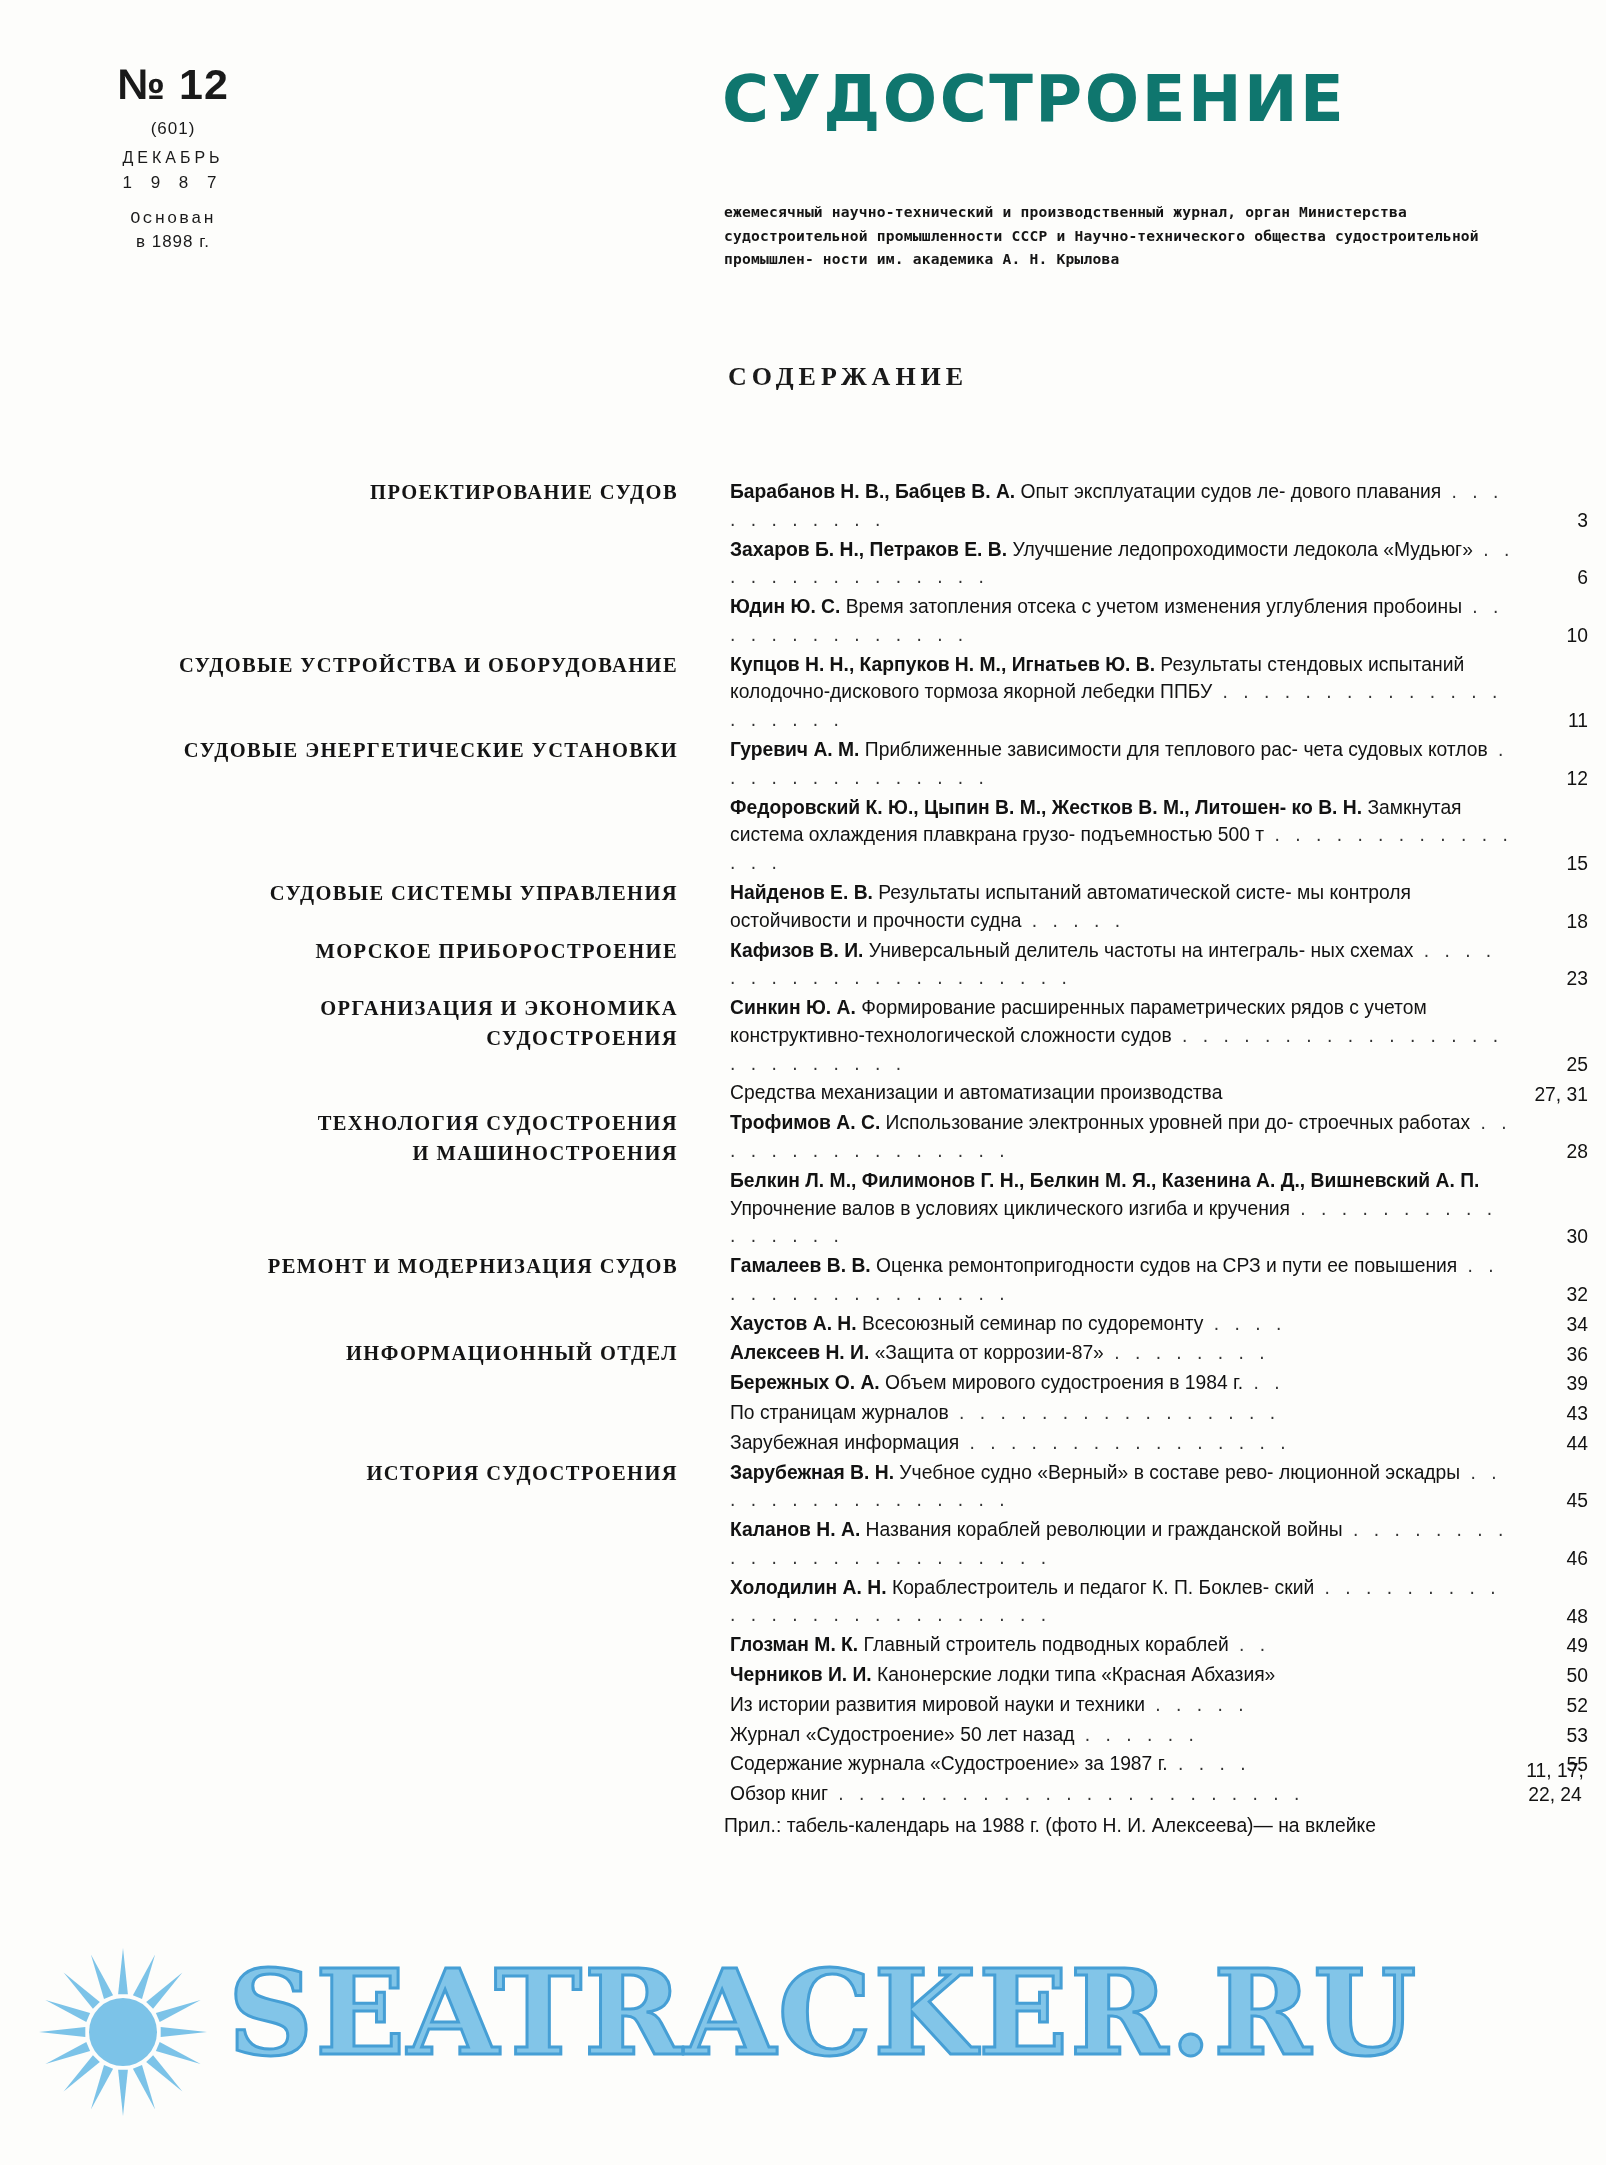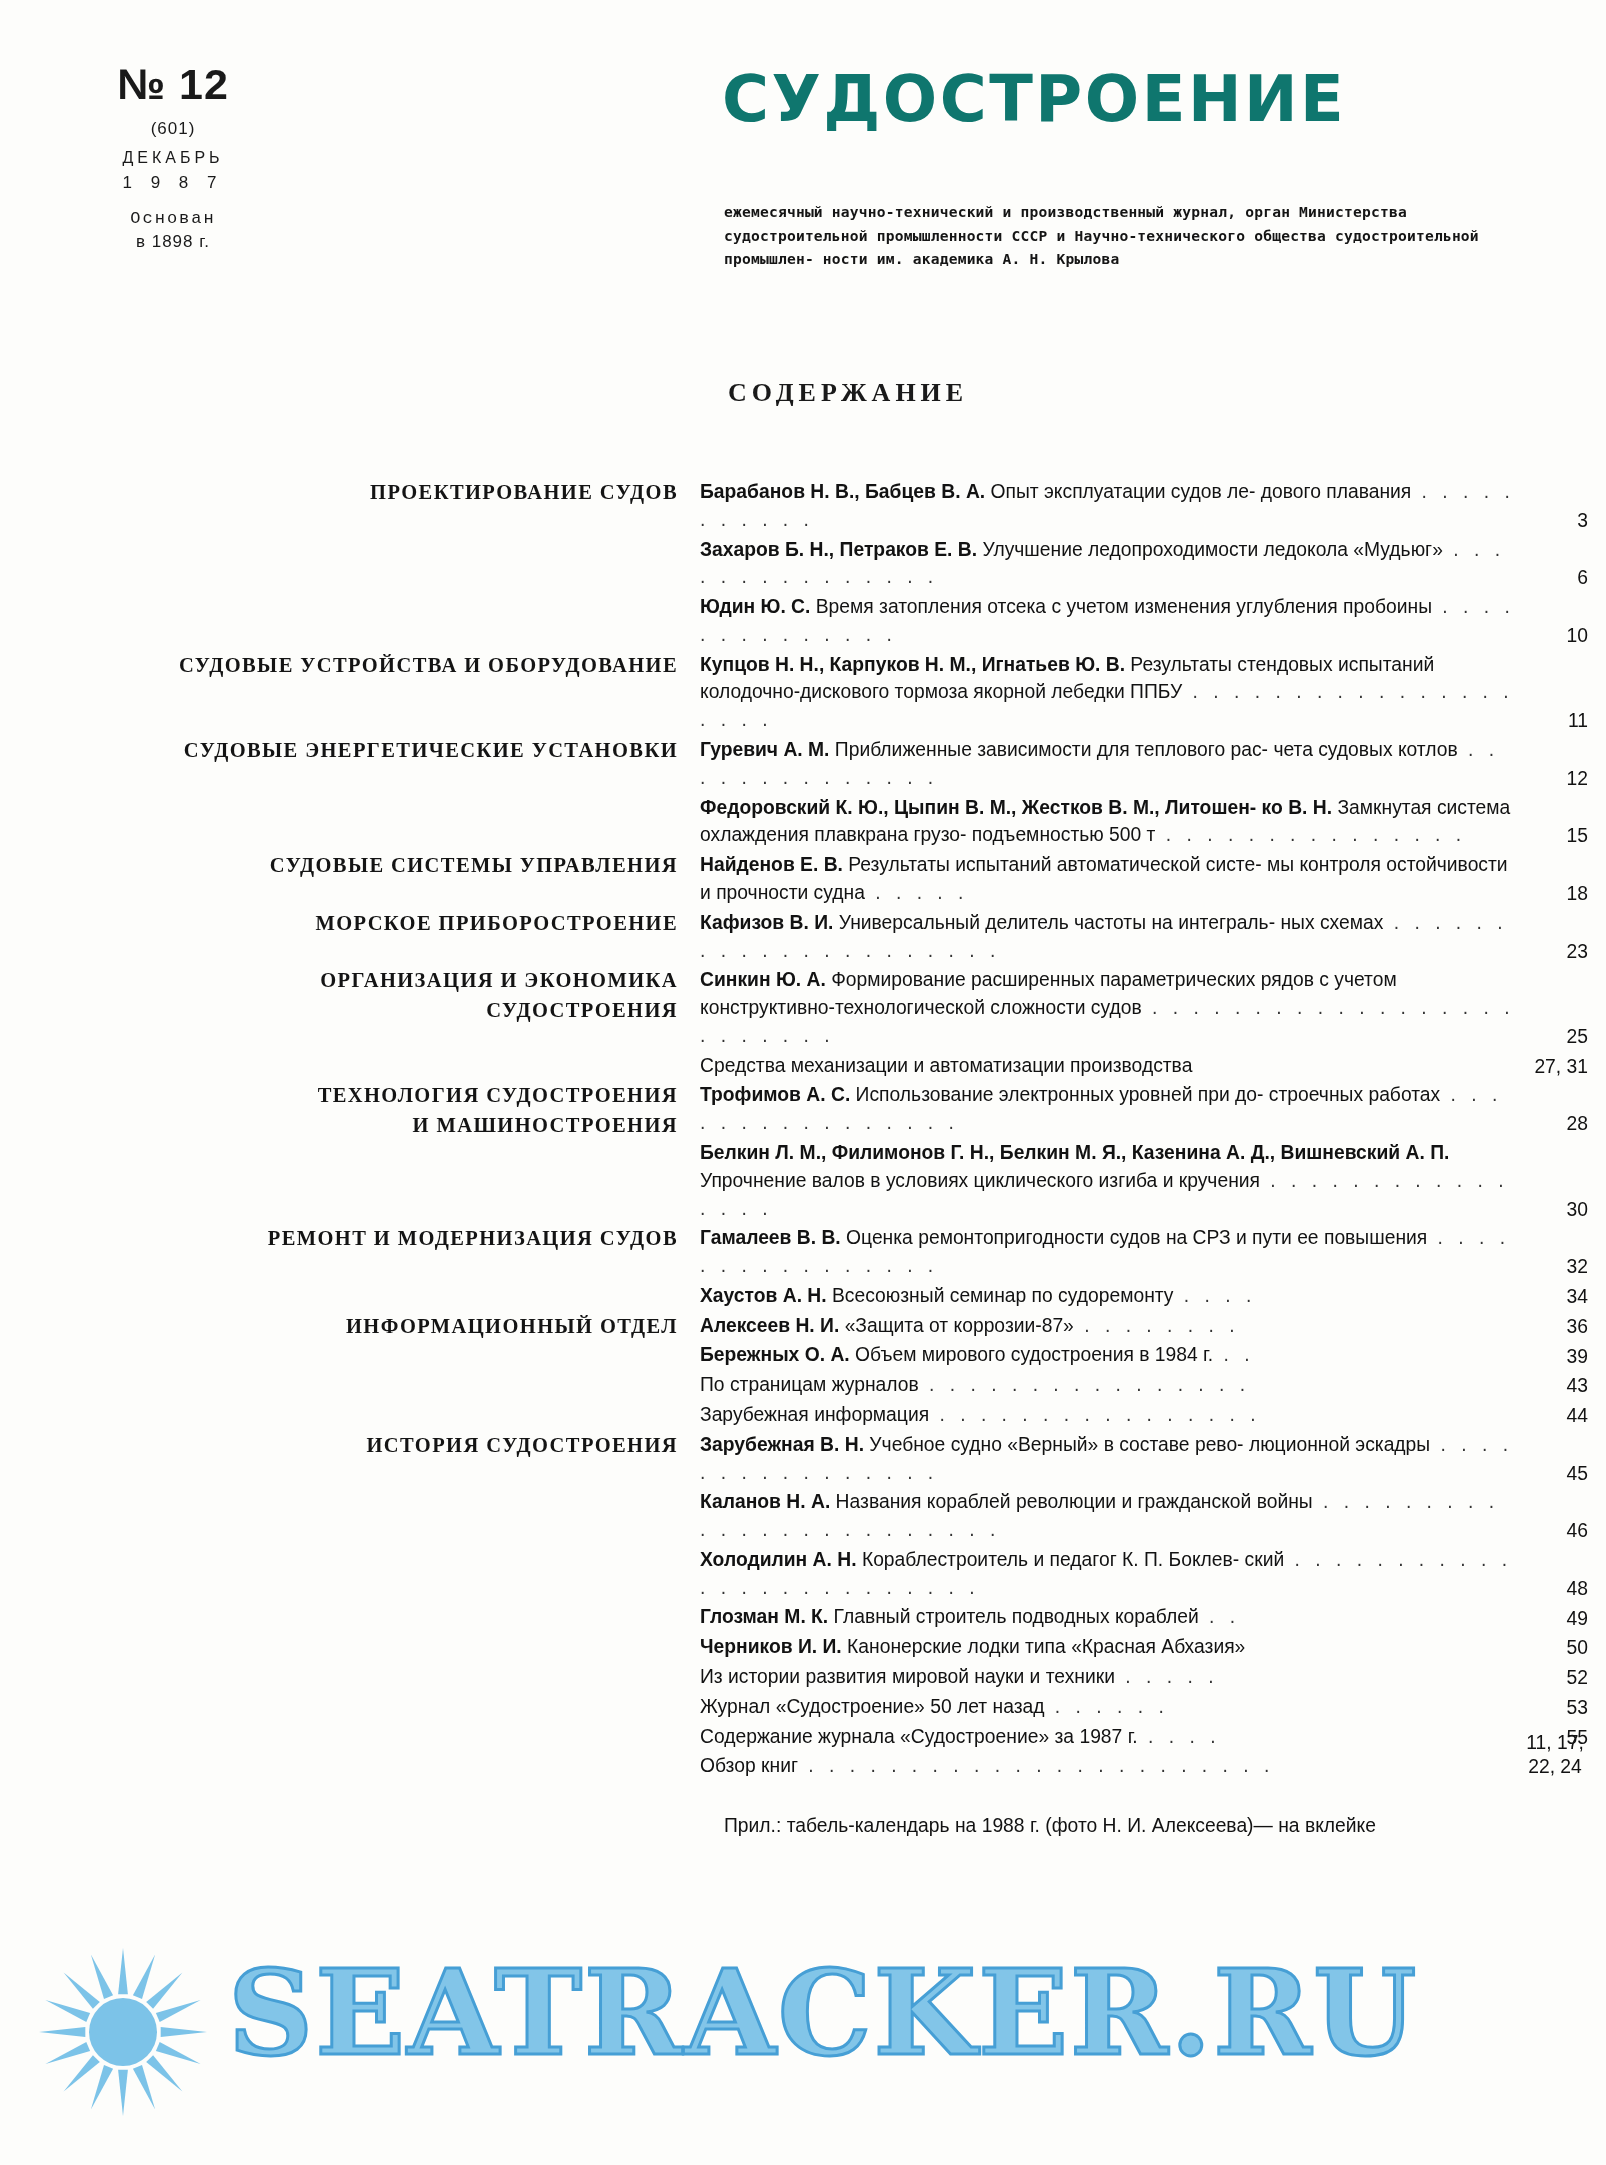--- a/index.html
+++ b/index.html
@@ -88,34 +88,34 @@
   }
 
   .contents-heading {
     position: absolute;
     left: 728px;
     top: 362px;
     font-size: 26px;
     font-weight: bold;
     letter-spacing: 5px;
     font-family: "Liberation Serif", serif;
-    margin-top: 16px;
   }
 
   
   .toc {
     position: absolute;
     left: 0;
     top: 478px;
     width: 1606px;
   }
   .toc-row {
     position: relative;
     display: flex;
     width: 100%;
+    gap: 30px;
   }
   .toc-cat {
     width: 700px;
     flex: 0 0 700px;
     text-align: right;
     padding-right: 22px;
     box-sizing: border-box;
     font-family: "Liberation Serif", serif;
     font-size: 20.5px;
     font-weight: bold;

